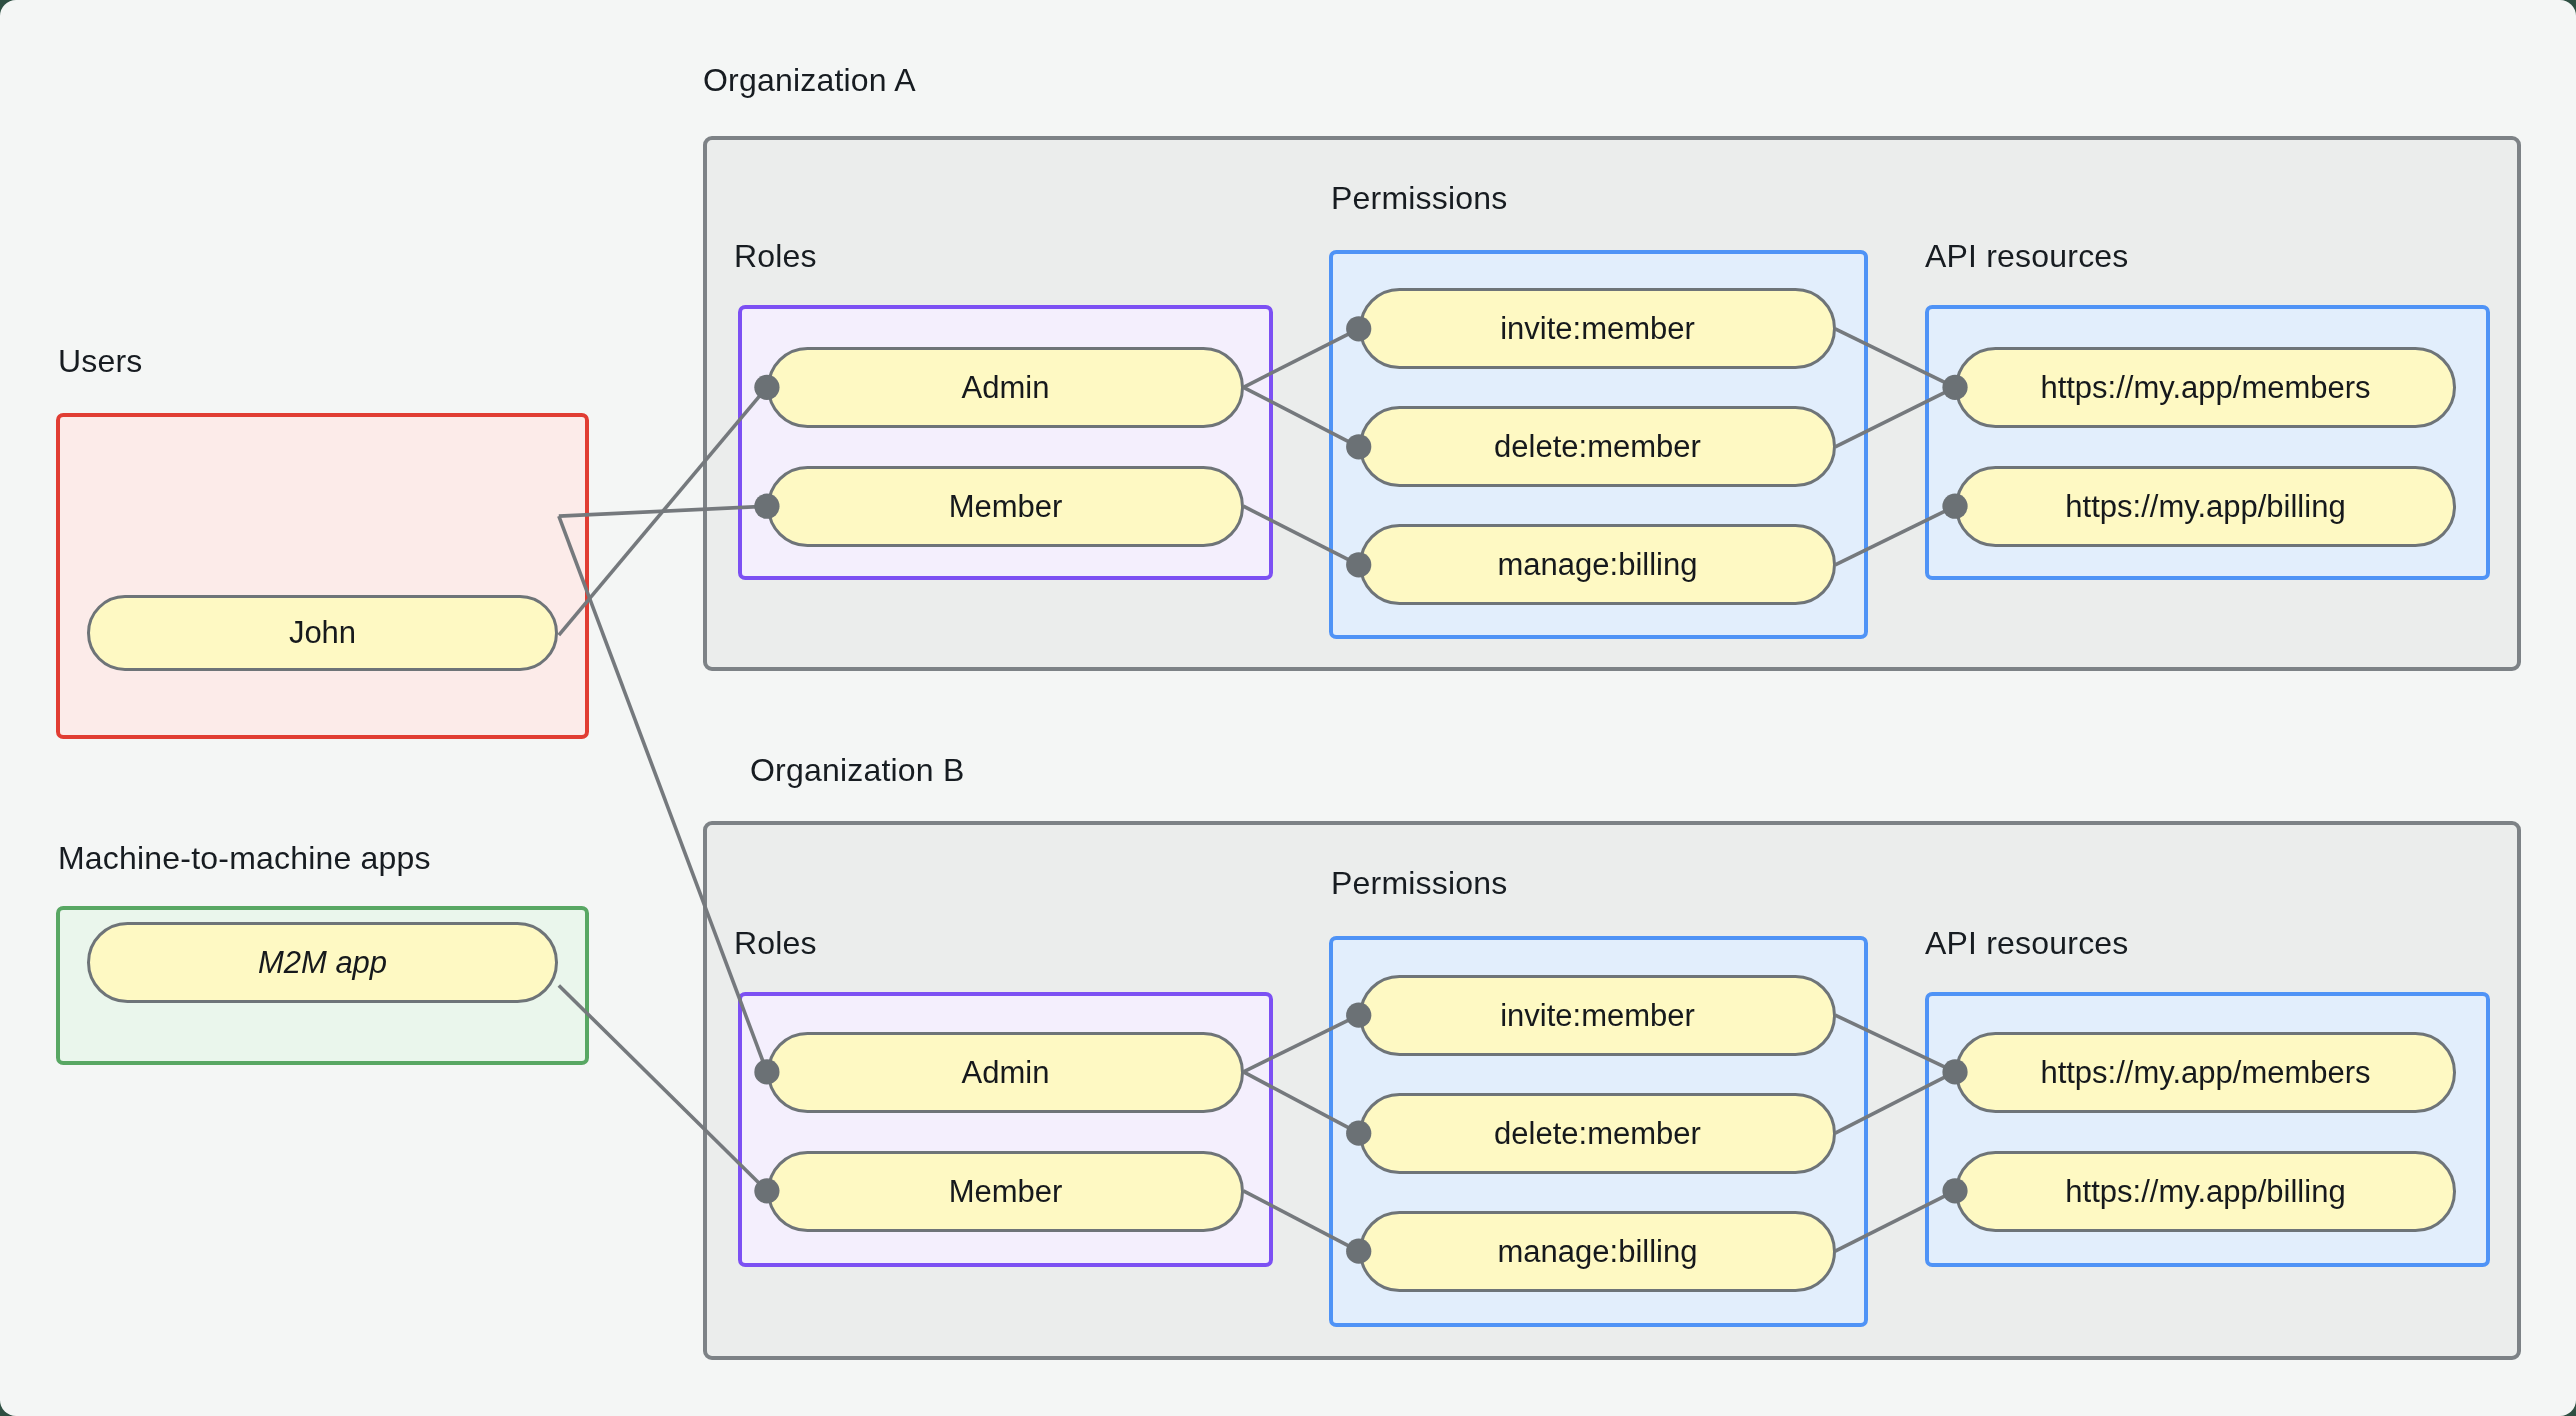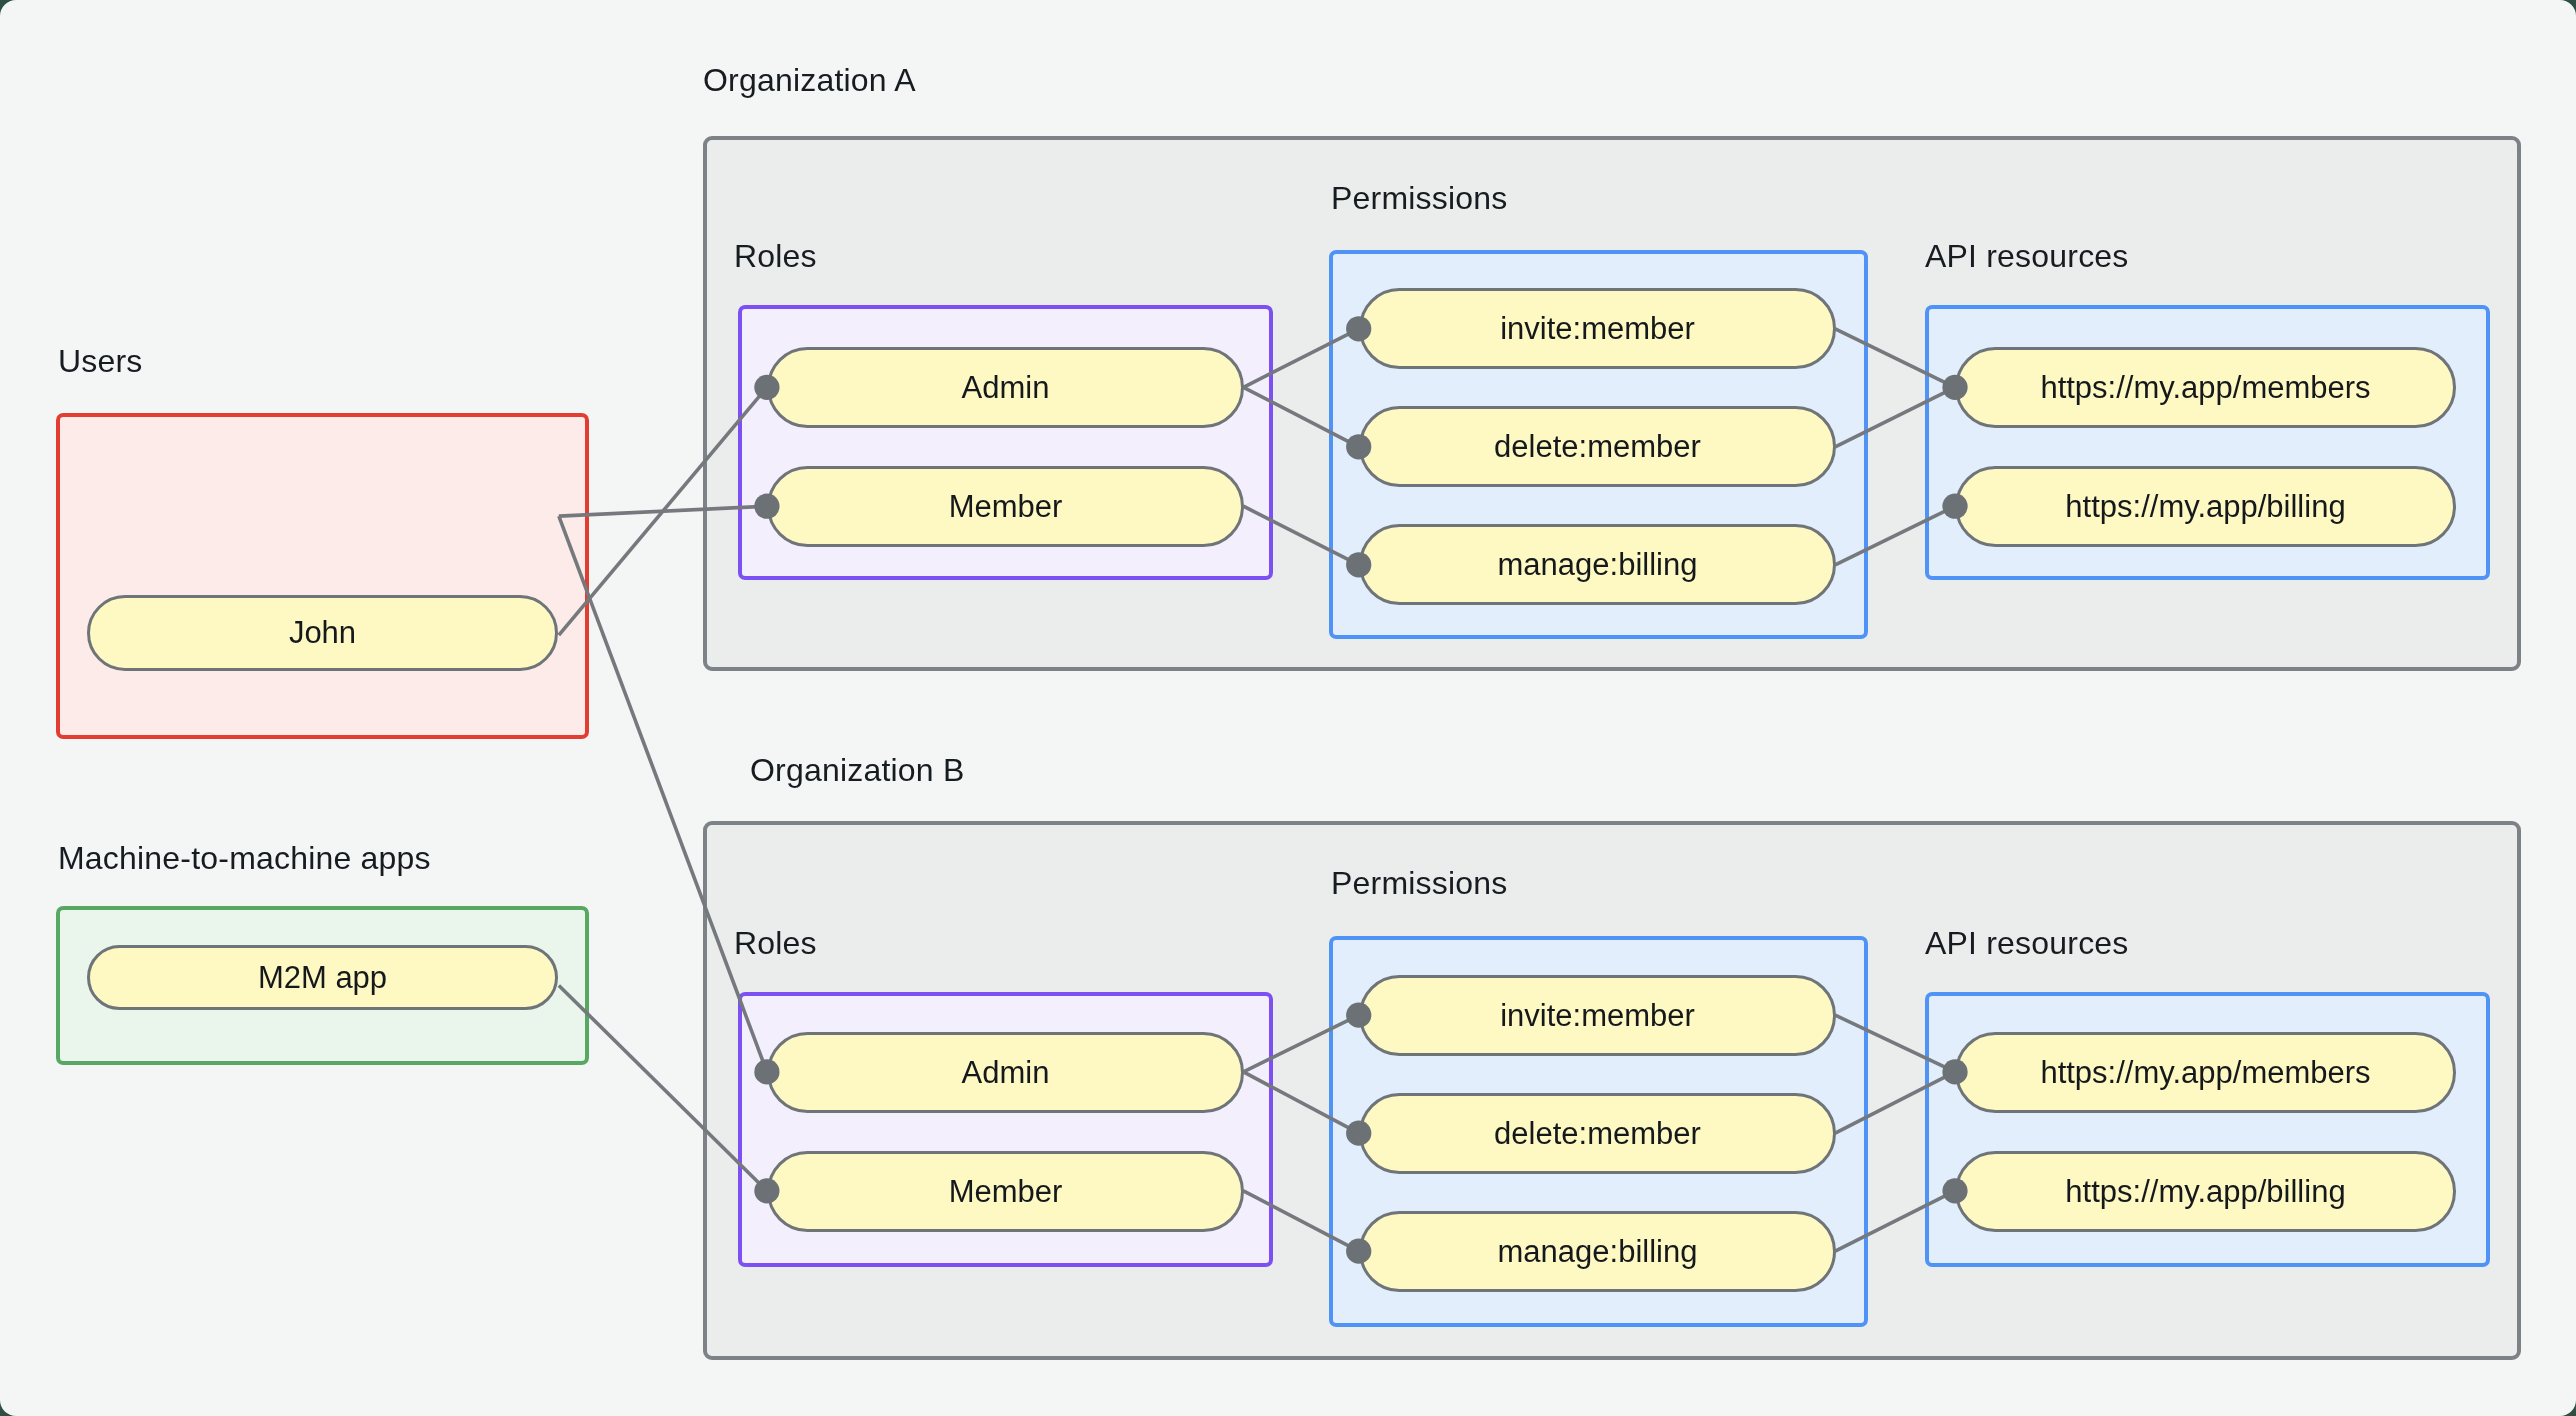--- a/index.html
+++ b/index.html
@@ -34,21 +34,21 @@
 <body>
 
 <div class="canvas">
 
   <div class="section-label" style="left:58px; top:341px;">Users</div>
   <div class="group-box users-box" style="left:56px; top:413px; width:533px; height:326px;"></div>
   <div class="pill" style="left:87px; top:595px; width:471px; height:76px;">John</div>
 
   <div class="section-label" style="left:58px; top:838px;">Machine-to-machine apps</div>
   <div class="group-box m2m-box" style="left:56px; top:906px; width:533px; height:159px;"></div>
-  <div class="pill" style="left:87px; top:945px; width:471px; height:65px;">M2M app</div>
+  <div class="pill" style="left:87px; top:922px; width:471px; height:81px;font-style:italic;">M2M app</div>
 
   <div class="section-label" style="left:703px; top:60px;">Organization A</div>
   <div class="org-box" style="left:703px; top:136px; width:1818px; height:535px;"></div>
   <div class="section-label" style="left:734px; top:236px;">Roles</div>
   <div class="section-label" style="left:1331px; top:178px;">Permissions</div>
   <div class="section-label" style="left:1925px; top:236px;">API resources</div>
 
   <div class="group-box roles-box" style="left:738px; top:305px; width:535px; height:275px;"></div>
   <div class="pill" style="left:767px; top:347px; width:477px; height:81px;">Admin</div>
   <div class="pill" style="left:767px; top:466px; width:477px; height:81px;">Member</div>

